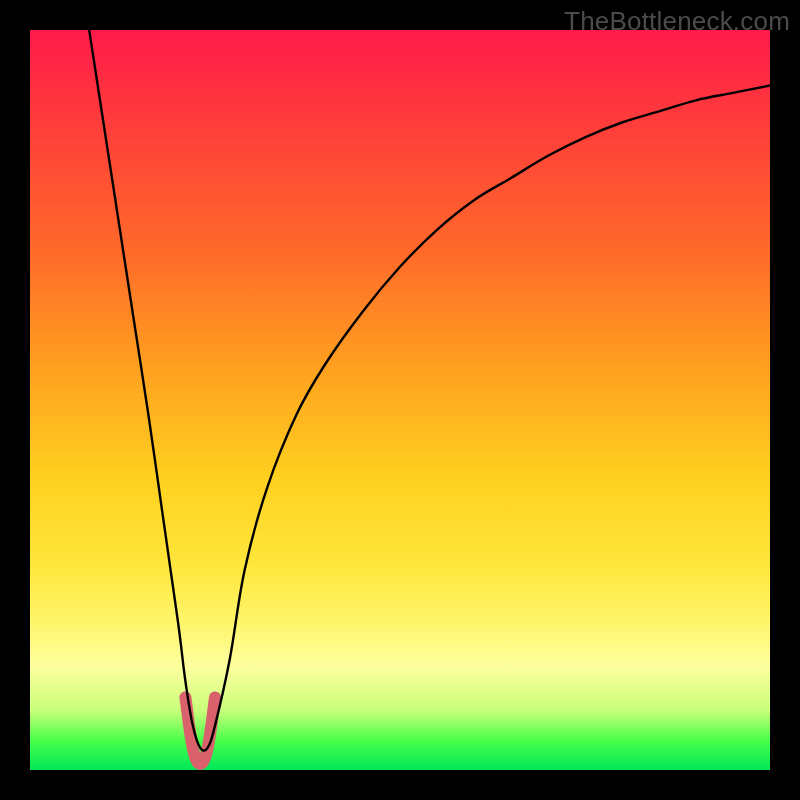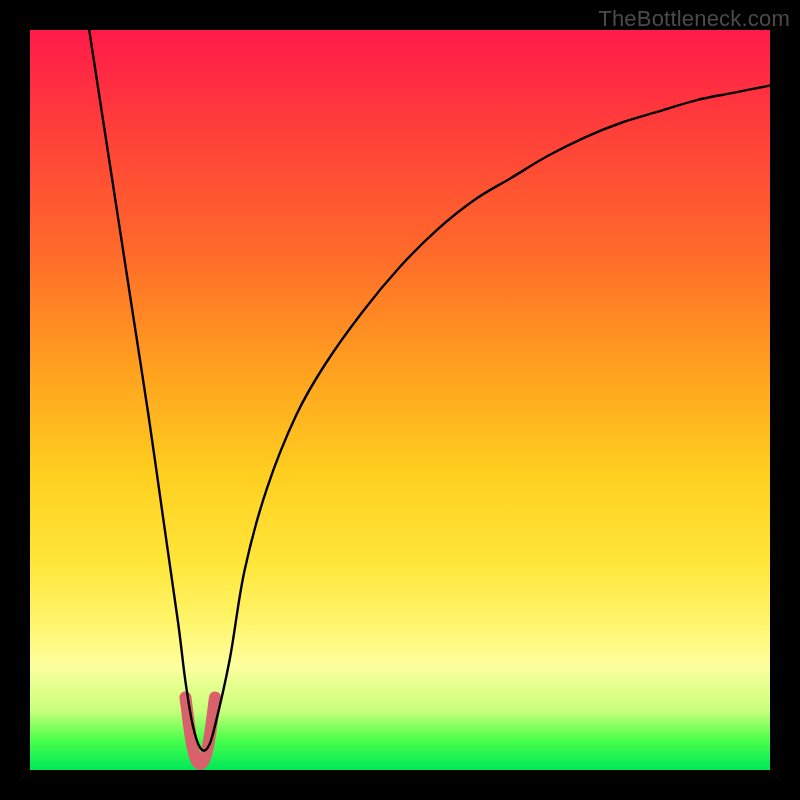--- a/index.html
+++ b/index.html
@@ -45,21 +45,21 @@
     top: 0;
     width: 740px;
     height: 740px;
     overflow: visible;
   }
   .watermark {
     position: absolute;
     top: 6px;
     right: 10px;
     color: #4b4b4b;
-    font-size: 22px;
+    font-size: 26px;
     letter-spacing: 0.2px;
     user-select: none;
     pointer-events: none;
   }
 </style>
 </head>
 <body>
 
 <div class="frame">
   <div class="watermark">TheBottleneck.com</div>

